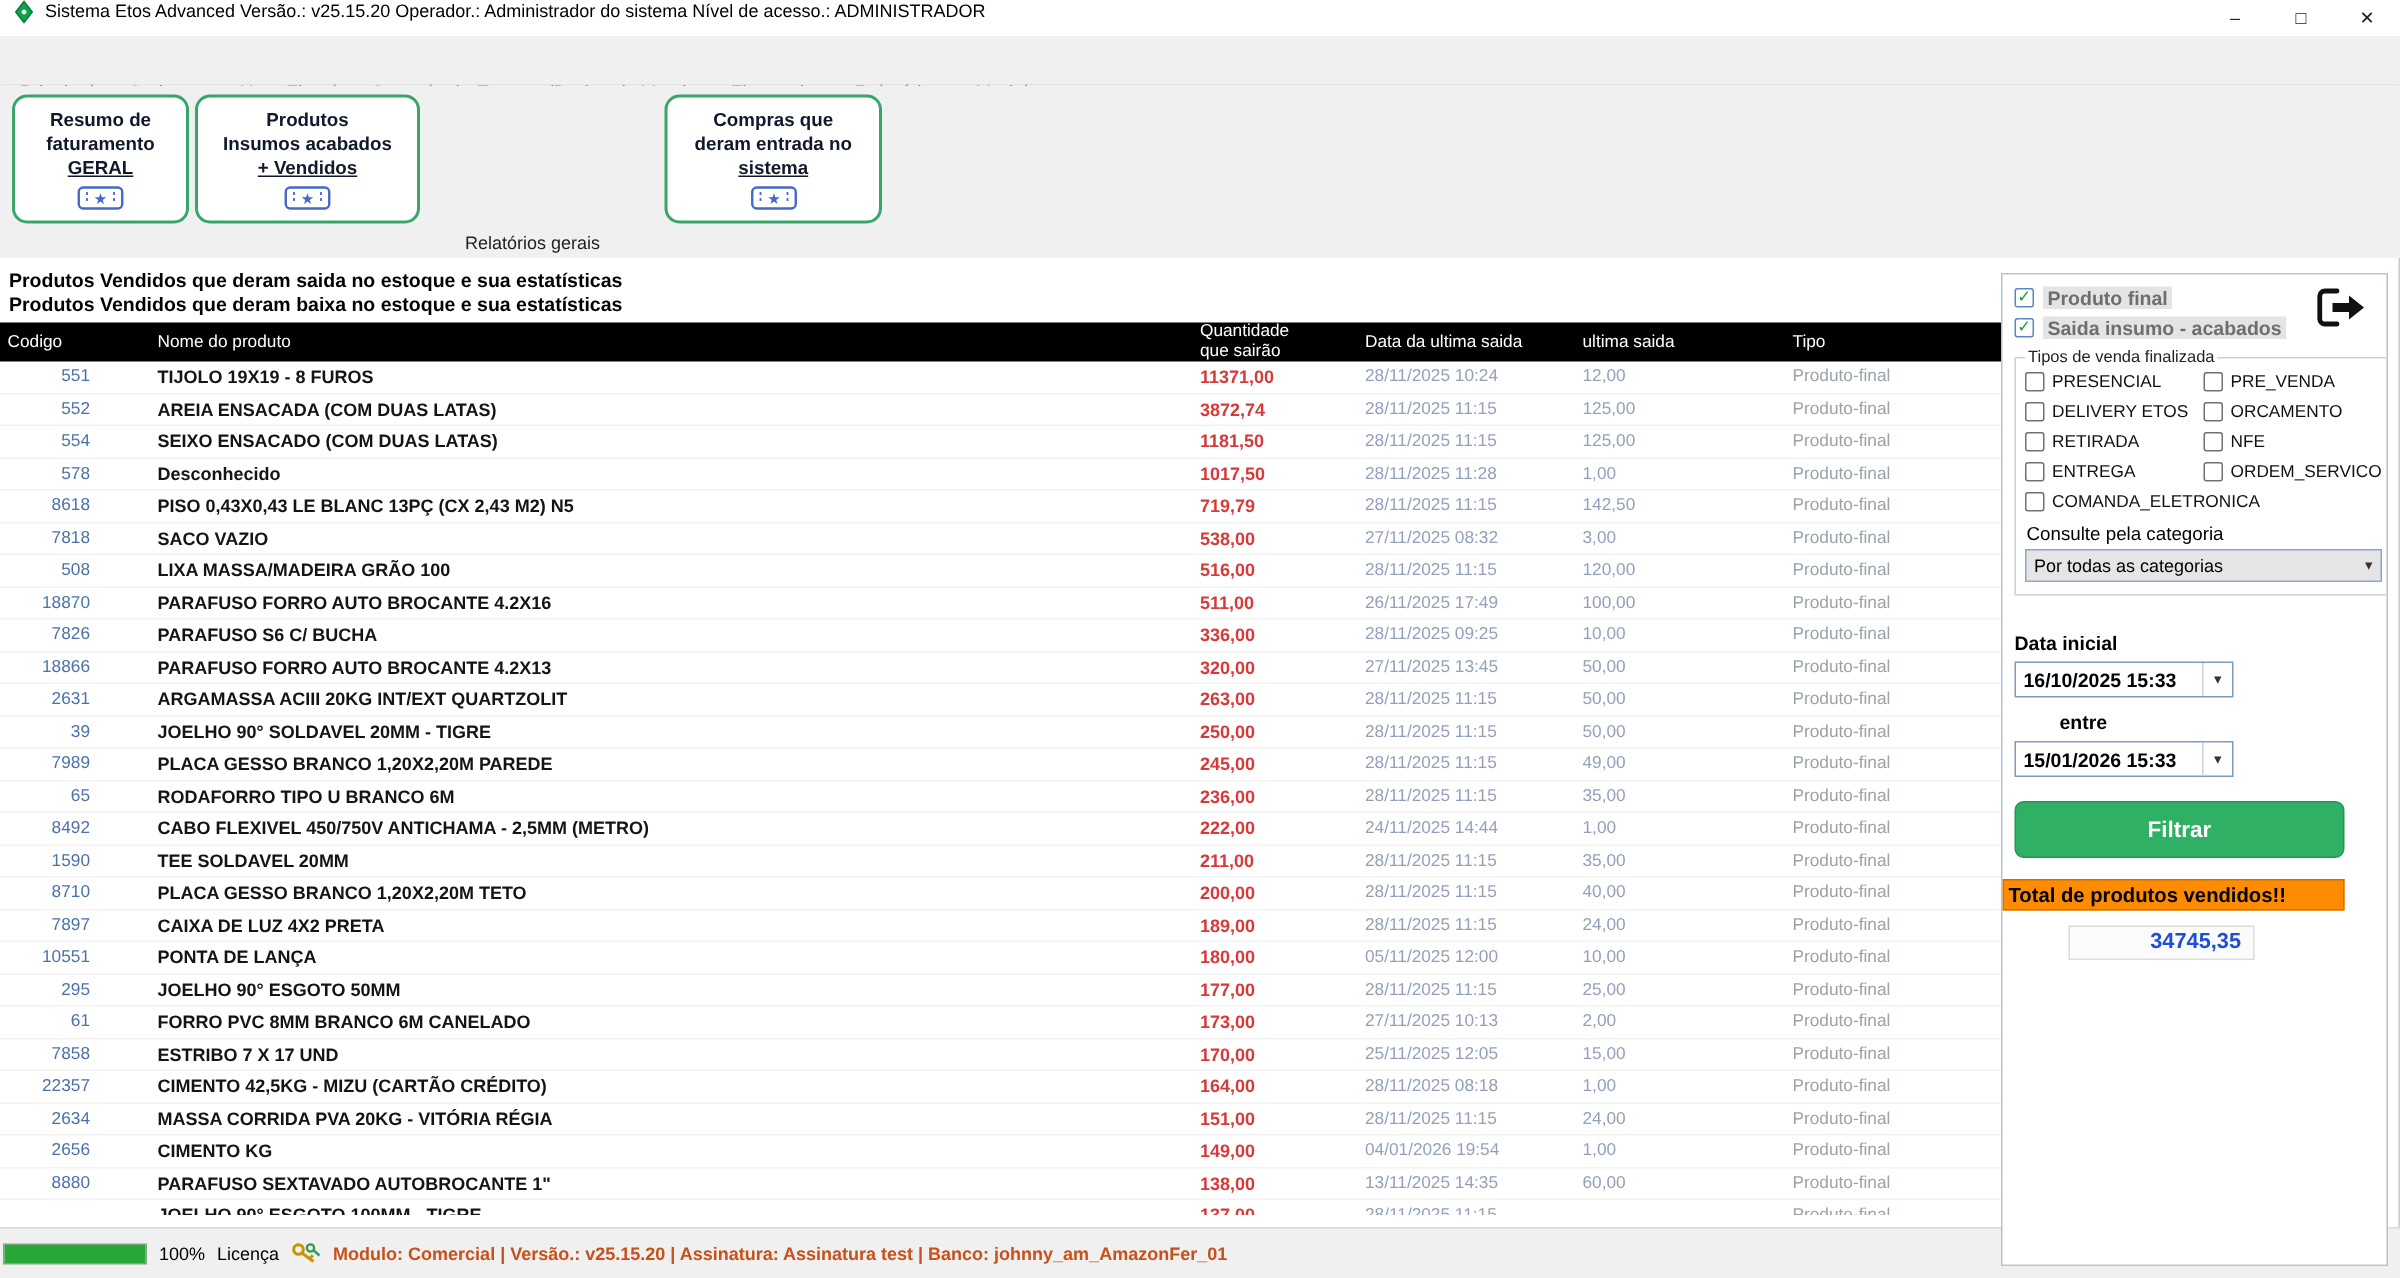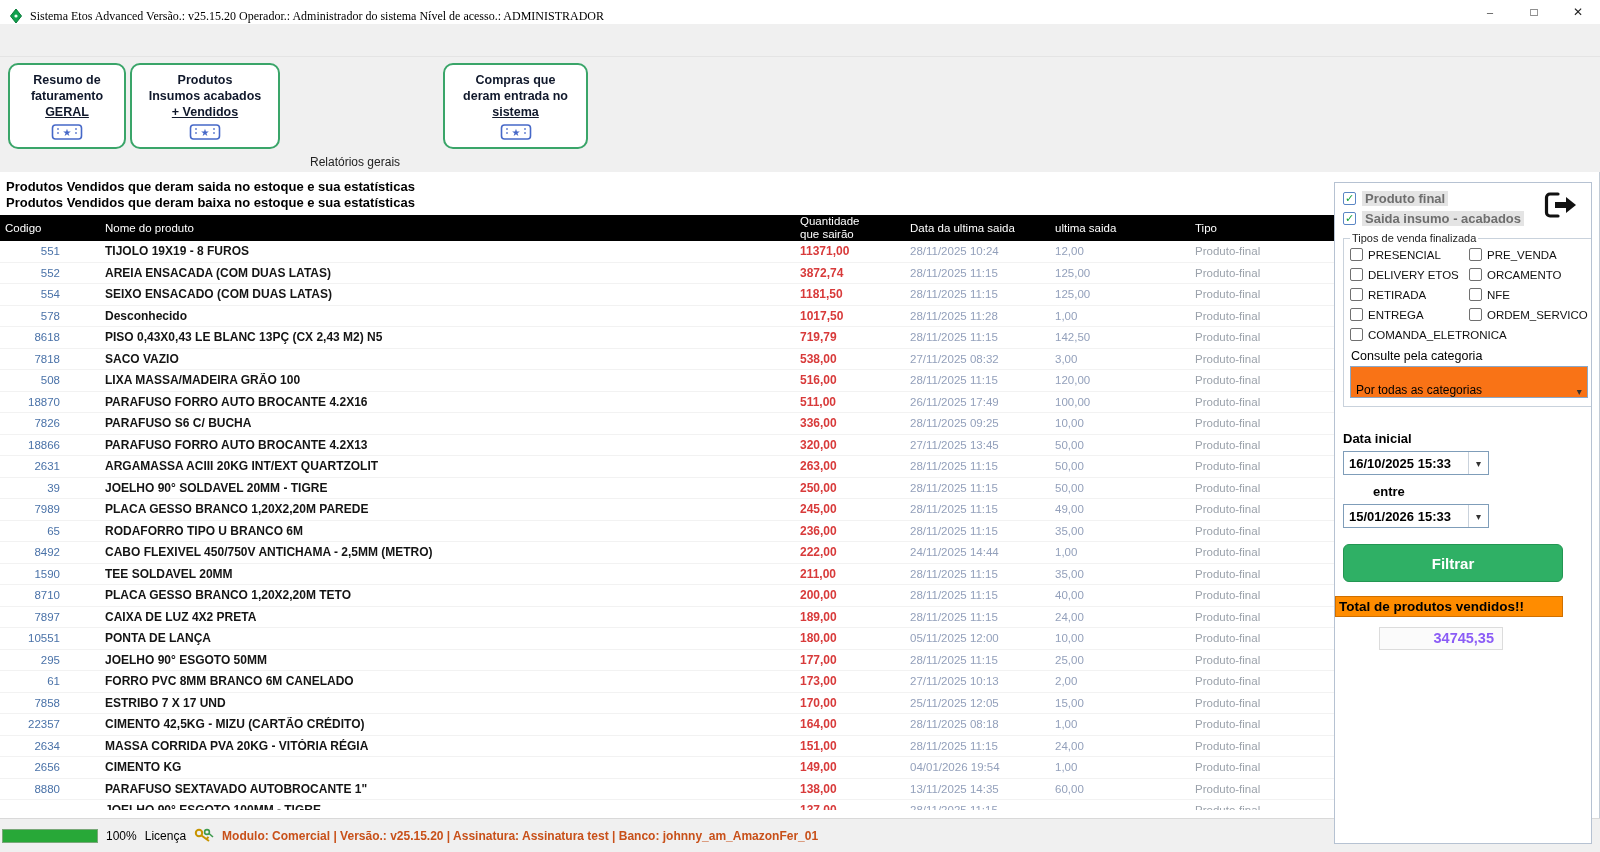--- a/index.html
+++ b/index.html
@@ -3,21 +3,21 @@
 <meta charset="utf-8">
 <style>
   * { margin:0; padding:0; box-sizing:border-box; }
   html,body { width:1600px; height:852px; }
   body {
     font-family:"Liberation Sans","DejaVu Sans",sans-serif;
     background:#ffffff; position:relative; overflow:hidden;
     box-shadow: inset 0 0 0 1px #c3ccd6;
   }
   
-  .titlebar { height:24px; display:flex; align-items:flex-end; padding-left:8px; background:#fff; position:relative;font-family:Liberation Serif, serif; }
+  .titlebar { height:24px; display:flex; align-items:flex-start; padding-left:8px; background:#fff; position:relative; }
   .app-icon { width:16px; height:16px; margin-right:6px; display:inline-flex; }
   .win-title { font-size:12px; color:#000; white-space:nowrap; }
   .win-controls { position:absolute; right:0; top:0; height:100%; display:flex; }
   .win-btn { width:44px; height:24px; display:flex; align-items:center; justify-content:center; font-size:12px; color:#222; cursor:pointer; }
   
   .menubar { height:33px; background:#f0f0f0; display:flex; align-items:stretch; padding-left:2px; border-bottom:1px solid #e4e4e4; }
   .menu-item { display:flex; align-items:center; padding:0 11px; font-size:13px; color:#1a1a1a; cursor:pointer; border-bottom:3px solid transparent; padding-top:3px;margin-top:34px; }
   .menu-item.active { border-bottom-color:#1e9be9; }
   
   .toolbar { height:115px; background:#f0f0f0; position:relative; }
@@ -51,34 +51,34 @@
   .hdr-check { display:flex; gap:6px; align-items:center; margin:2px 0 5px; cursor:pointer; }
   .hdr-check .hc-label { font-weight:bold; color:#6e6e6e; background:#e4e4e4; padding:0 3px; font-size:13px; white-space:nowrap; }
   .cb { width:13px; height:13px; border:1px solid #707070; border-radius:2px; background:#fff; flex:none;
         display:inline-flex; align-items:center; justify-content:center; font-size:11px; font-weight:bold; color:#15a03c; line-height:1; }
   .hdr-check .cb { border-color:#5a86c5; }
   fieldset.tipos { border:1px solid #c9d2dc; width:228px; margin-top:6px; padding:2px 6px 8px; overflow:hidden; }
   fieldset.tipos legend { font-size:11px; color:#222; padding:0 2px; }
   .tipos-grid { display:grid; grid-template-columns:115px 1fr; gap:7px 4px; margin-top:2px; }
   .tipo-item { display:flex; gap:5px; align-items:center; font-size:11.5px; color:#111; white-space:nowrap; cursor:pointer; }
   .cat-label { margin:8px 0 3px 1px; font-size:12.5px; color:#000; }
-  .combo { height:32px; border:1px solid #8aa8c8; background:#f97316; display:flex; align-items:flex-end; padding:0 5px; font-size:12px; cursor:pointer; }
+  .combo { height:22px; border:1px solid #8aa8c8; background:#e5e5e5; display:flex; align-items:center; padding:0 5px; font-size:12px; cursor:pointer; }
   .combo .arrow, .date-dd { margin-left:auto; font-size:10px; color:#333; }
   .date-label { font-weight:bold; font-size:13px; margin-top:24px; }
   .date-row { margin-top:5px; width:146px; height:24px; border:1px solid #7f9db9; background:#fff;
               display:flex; align-items:center; padding-left:5px; cursor:pointer; }
   .date-text { font-weight:bold; font-size:13px; color:#000; }
   .date-dd { width:20px; height:100%; border-left:1px solid #c9d2dc; display:flex; align-items:center; justify-content:center; }
   .between { font-weight:bold; font-size:13px; margin:9px 0 0 30px; }
   .filtrar-btn { margin-top:16px; width:220px; height:38px; background:#2FB065; border:1px solid #239652; border-radius:6px;
                  color:#fff; font-weight:bold; font-size:15px; display:flex; align-items:center; justify-content:center; cursor:pointer; }
   .total-bar { margin:14px 0 0 -8px; width:228px; height:21px; background:#FF8C00; border:1px solid #d07000;
                display:flex; align-items:center; padding-left:3px; font-size:13.5px; font-weight:bold; color:#000; white-space:nowrap; }
   .total-value { margin:10px 0 0 36px; width:124px; height:23px; border:1px solid #dcdcdc; background:#fbfbfb;
-                 text-align:right; padding-right:8px; line-height:21px; color:#8b5cf6; font-weight:bold; font-size:14.5px; }
+                 text-align:right; padding-right:8px; line-height:21px; color:#1d4ed8; font-weight:bold; font-size:14.5px; }
   .pdf-btn { margin:94px 0 0 16px; width:154px; height:48px; border:3px solid #EE8A0F; border-radius:10px; background:#fff;
              display:flex; align-items:center; justify-content:center; gap:10px; font-size:17px; font-weight:bold; color:#000; cursor:pointer; }
   
   .statusbar { position:absolute; left:0; right:0; bottom:0; height:34px; background:#f0f0f0; border-top:1px solid #d9d9d9;
                display:flex; align-items:center; gap:8px; padding-left:2px; z-index:5; }
   .progress { width:96px; height:14px; border:1px solid #79a879; background:#e8efe8; }
   .progress-fill { width:100%; height:100%; background:#28A838; }
   .sb-text { font-size:12px; color:#000; }
   .sb-info { font-size:12px; font-weight:bold; color:#C85019; white-space:nowrap; }
 </style>

